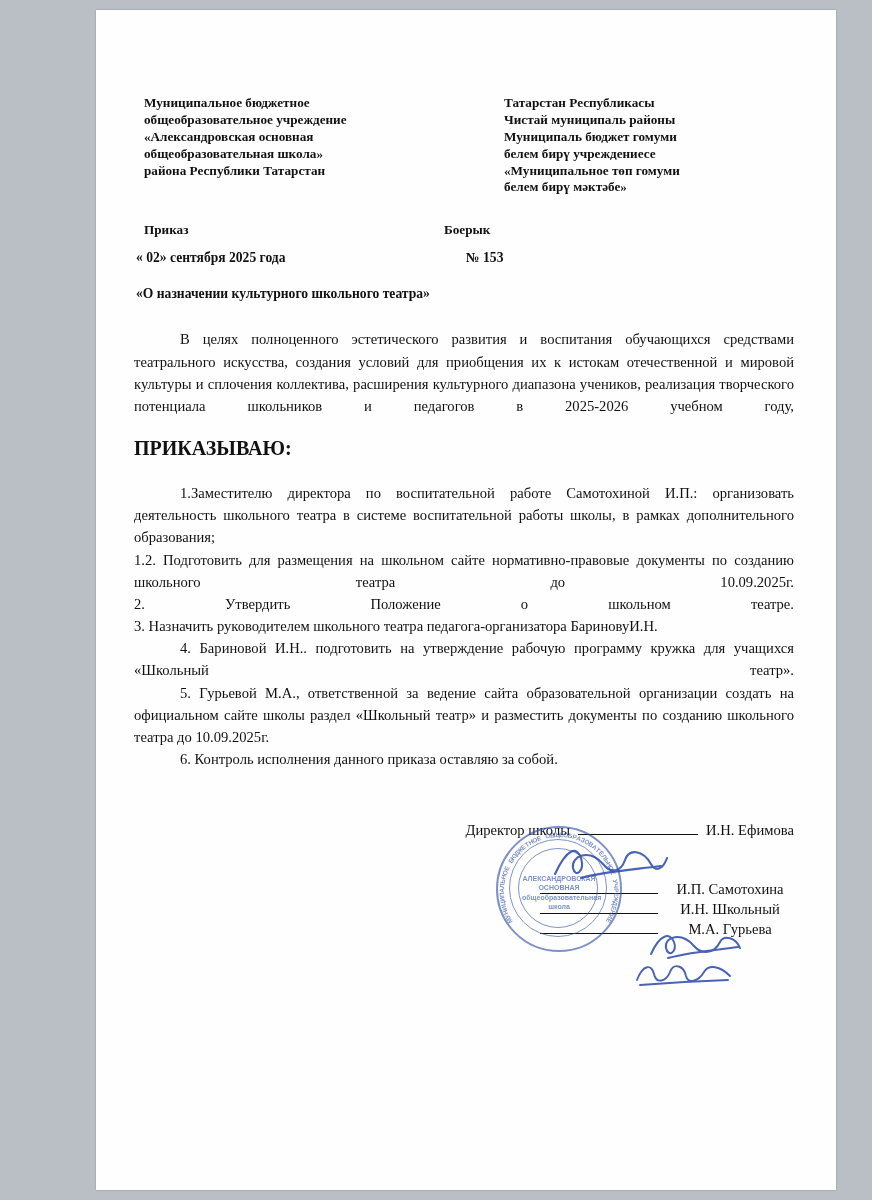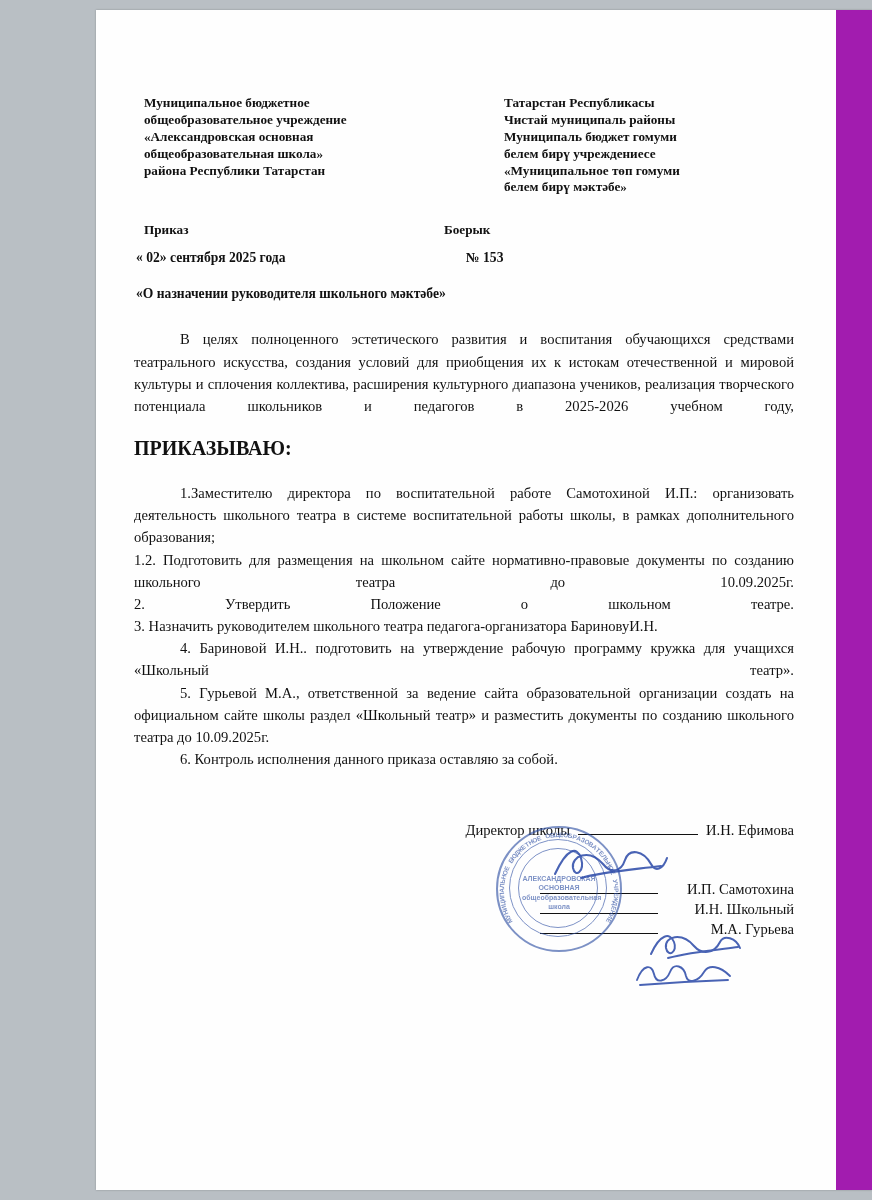--- a/index.html
+++ b/index.html
@@ -12,24 +12,23 @@
     height: 1200px;
     font-family: "Liberation Serif", serif;
     -webkit-font-smoothing: antialiased;
   }
   .page {
     position: absolute;
     left: 96px;
     top: 10px;
     width: 740px;
     height: 1180px;
-    background: #a21caf;
+    background: #d946ef;
     box-shadow: 0 0 2px rgba(0,0,0,0.25);
     overflow: hidden;
-    padding-left: 36px;
   }
   .sheet {
     position: absolute;
     left: 0;
     top: 0;
     width: 740px;
     height: 1180px;
     background: #fefefe;
   }
   .content {
@@ -144,21 +143,21 @@
     text-align: right;
   }
   .ack-title { margin-bottom: 4px; }
   .ack-row {
     display: flex;
     justify-content: flex-end;
     align-items: baseline;
     margin-top: 3px;
   }
   .ack-row .sig-line { width: 118px; }
-  .ack-name { display: inline-block; min-width: 128px; text-align: right; font-family: Liberation Serif, serif; }
+  .ack-name { display: inline-block; min-width: 128px; text-align: center; font-family: Liberation Serif, serif; }
 
   
   .stamp {
     position: absolute;
     left: 400px;
     top: 816px;
     width: 122px;
     height: 122px;
     border: 2px solid #2e4fa3;
     border-radius: 50%;
@@ -243,21 +242,21 @@
       <div class="order-row">
         <div class="order-ru">Приказ</div>
         <div class="order-tt">Боерык</div>
       </div>
 
       <div class="date-row">
         <div class="date-left">« 02»  сентября  2025 года</div>
         <div class="date-num">№ 153</div>
       </div>
 
-      <div class="subject">«О назначении руководителя школьного мәктәбе»</div>
+      <div class="subject">«О назначении культурного школьного театра»</div>
 
       <div class="para para-last-spread">В целях полноценного эстетического развития и воспитания обучающихся средствами театрального искусства, создания условий для приобщения их к истокам отечественной и мировой культуры и сплочения коллектива, расширения культурного диапазона учеников, реализация творческого потенциала школьников и педагогов в 2025-2026 учебном году,</div>
 
       <div class="cmd">ПРИКАЗЫВАЮ:</div>
 
       <div class="items">
         <div class="item stretch">1.Заместителю директора по воспитательной работе Самотохиной И.П.: организовать деятельность школьного театра в системе воспитательной работы школы, в рамках дополнительного образования;</div>
         <div class="item noind stretch">1.2. Подготовить для размещения на школьном сайте нормативно-правовые документы по созданию школьного театра до 10.09.2025г.</div>
         <div class="item noind stretch">2. Утвердить Положение о школьном театре.</div>
         <div class="item noind">3. Назначить руководителем школьного театра педагога-организатора  БариновуИ.Н.</div>

